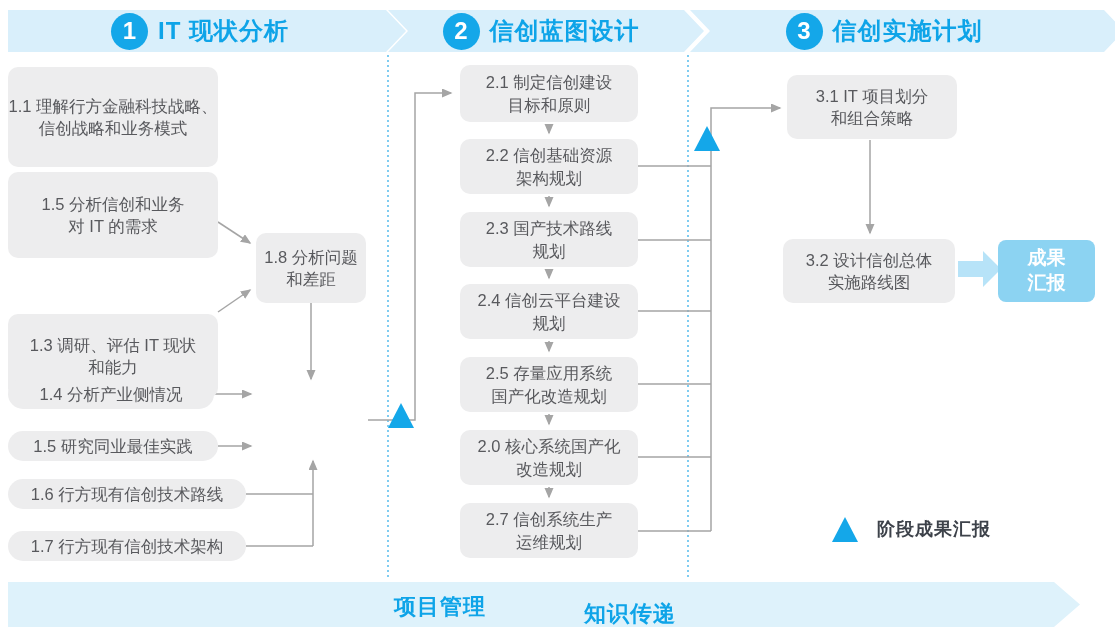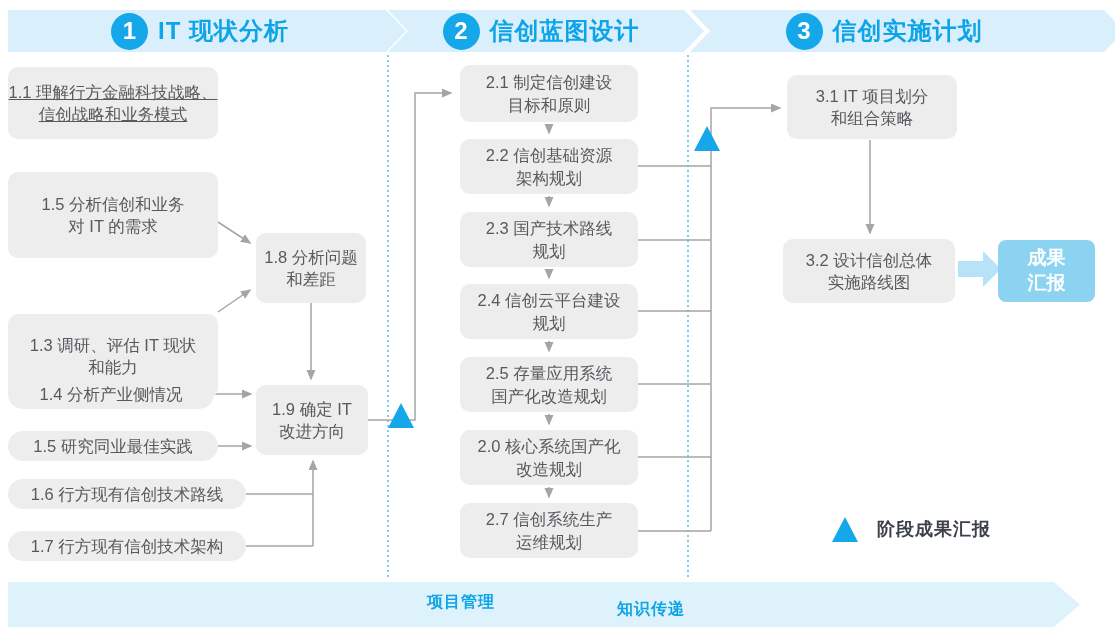--- a/index.html
+++ b/index.html
@@ -49,22 +49,22 @@
     position:absolute;left:998px;top:240px;width:97px;height:62px;background:var(--result-bg);
     border-radius:8px;color:#fff;font-weight:bold;font-size:19px;line-height:1.3;
     display:flex;align-items:center;justify-content:center;text-align:center;white-space:pre-line;
   }
 
   .bottom-banner{
     position:absolute;left:8px;top:582px;width:1072px;height:45px;background:var(--bottom-bg);
     clip-path:polygon(0 0,calc(100% - 26px) 0,100% 50%,calc(100% - 26px) 100%,0 100%);
   }
   .bottom-label{
-    position:absolute;top:592px;width:110px;text-align:right;
-    color:var(--banner-text);font-weight:bold;font-size:16px;letter-spacing:1px;
+    position:absolute;top:592px;width:110px;text-align:center;
+    color:var(--banner-text);font-weight:bold;font-size:22px;letter-spacing:1px;
   }
 
   .legend{position:absolute;left:832px;top:517px;display:flex;align-items:flex-end;gap:19px;}
   .legend .tri{position:static;}
   .legend-label{color:#3d424a;font-weight:bold;font-size:18px;letter-spacing:1px;padding-bottom:1px;}
 </style>
 </head>
 <body>
 
 <div id="canvas">
@@ -122,34 +122,32 @@
       <path d="M638,457 L711,457"></path>
       <path d="M638,531 L711,531"></path>
       <path d="M711,531 L711,108 L780,108" marker-end="url(#arr)"></path>
 
       <path d="M870,140 L870,233" marker-end="url(#arr)"></path>
     </g>
 
     <polygon points="958,261 983,261 983,251 1001,269 983,287 983,277 958,277" fill="#b7e3f8"></polygon>
   </svg>
 
-  <div class="node" style="left:8px;top:67px;width:210px;height:72px;text-decoration:underline;">1.1 理解行方金融科技战略、
+  <div class="node" style="left:8px;top:67px;width:210px;height:100px;">1.1 理解行方金融科技战略、
 信创战略和业务模式</div>
   <div class="node" style="left:8px;top:172px;width:210px;height:86px;">1.5 分析信创和业务
 对 IT 的需求</div>
   <div class="node" style="left:8px;top:274px;width:210px;height:84px;margin-top:40px;">1.3 调研、评估 IT 现状
 和能力</div>
   <div class="node pill" style="left:8px;top:379px;width:206px;height:30px;">1.4 分析产业侧情况</div>
   <div class="node pill" style="left:8px;top:431px;width:210px;height:30px;">1.5 研究同业最佳实践</div>
   <div class="node pill" style="left:8px;top:479px;width:238px;height:30px;">1.6 行方现有信创技术路线</div>
   <div class="node pill" style="left:8px;top:531px;width:238px;height:30px;">1.7 行方现有信创技术架构</div>
   <div class="node" style="left:256px;top:233px;width:110px;height:70px;">1.8 分析问题
 和差距</div>
-  <div class="node" style="left:256px;top:385px;width:112px;height:70px;">1.9 确定 IT
-改进方向</div>
 
   <div class="node" style="left:460px;top:65px;width:178px;height:57px;">2.1 制定信创建设
 目标和原则</div>
   <div class="node" style="left:460px;top:139px;width:178px;height:55px;">2.2 信创基础资源
 架构规划</div>
   <div class="node" style="left:460px;top:212px;width:178px;height:55px;">2.3 国产技术路线
 规划</div>
   <div class="node" style="left:460px;top:284px;width:178px;height:55px;">2.4 信创云平台建设
 规划</div>
   <div class="node" style="left:460px;top:357px;width:178px;height:55px;">2.5 存量应用系统

